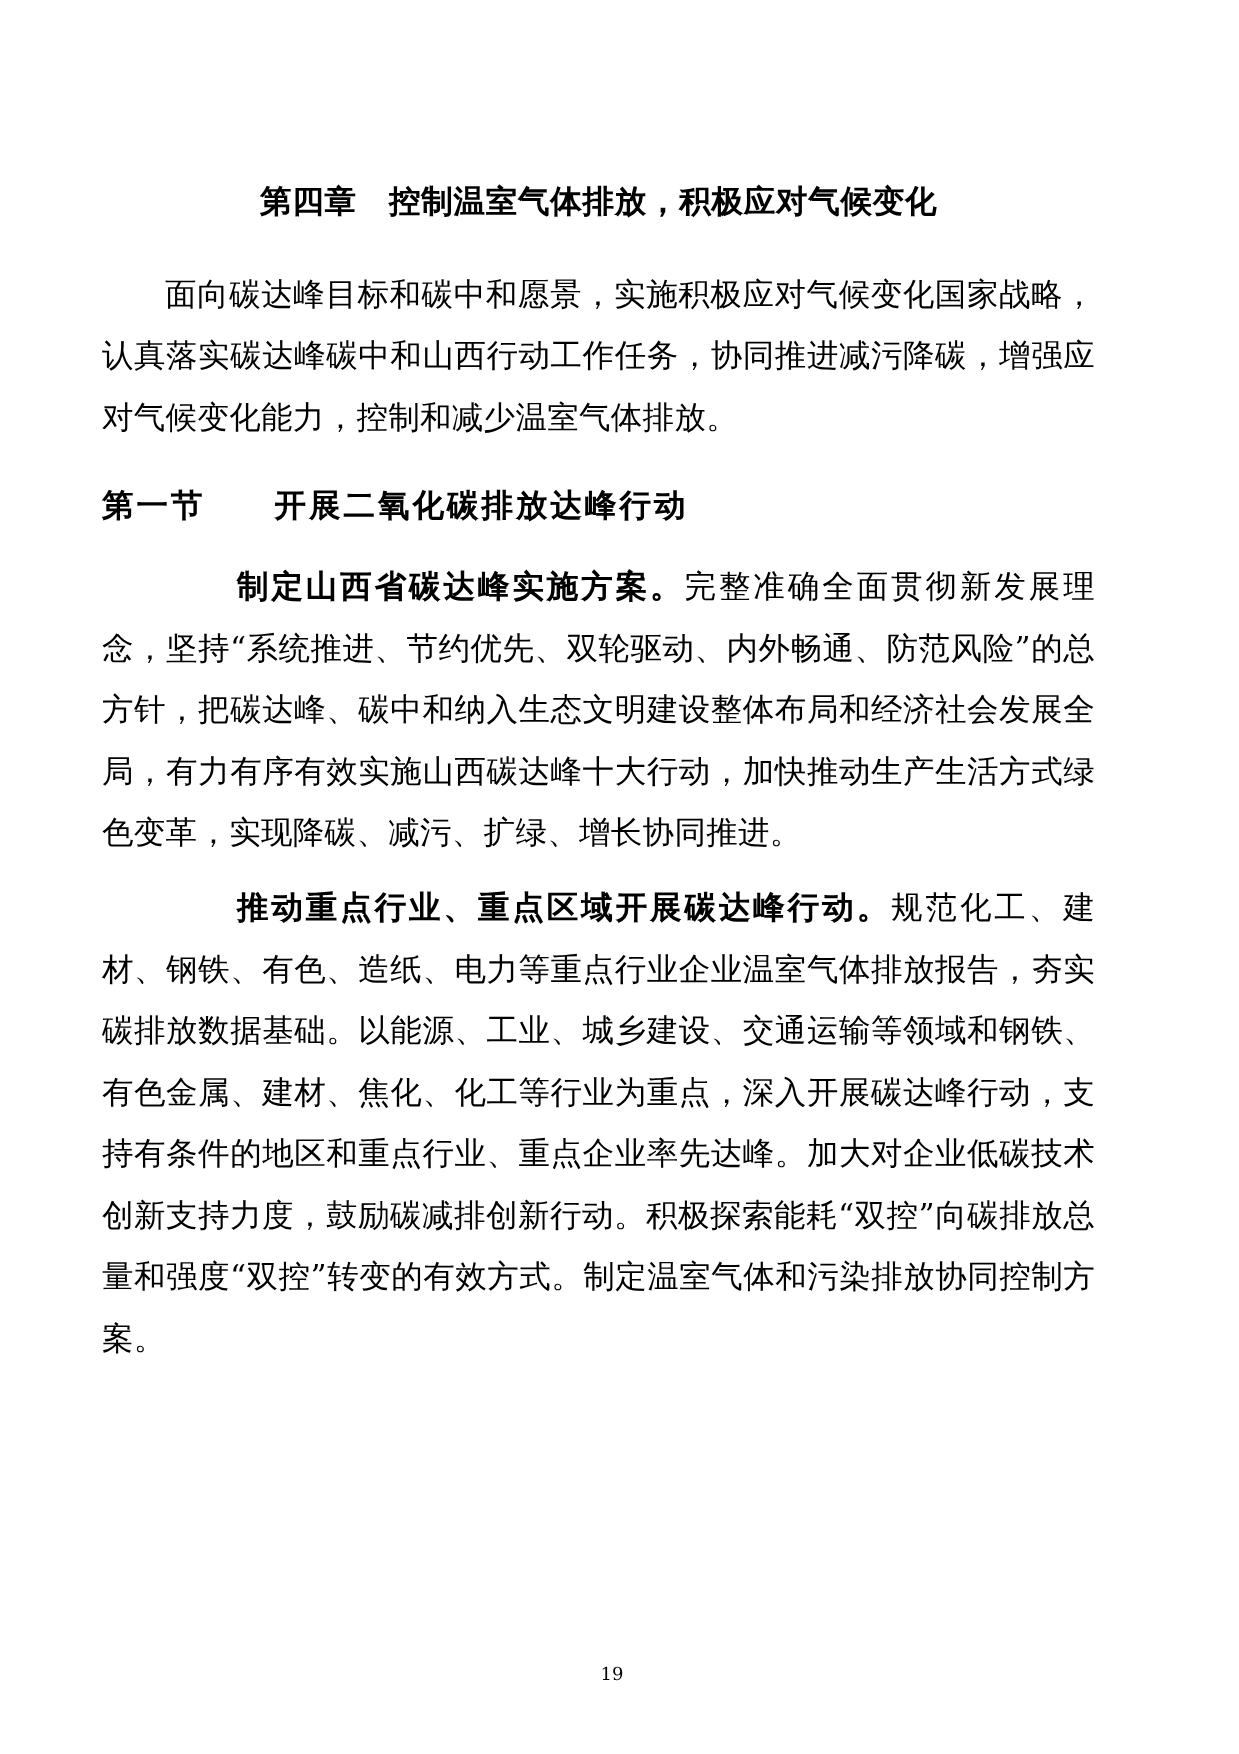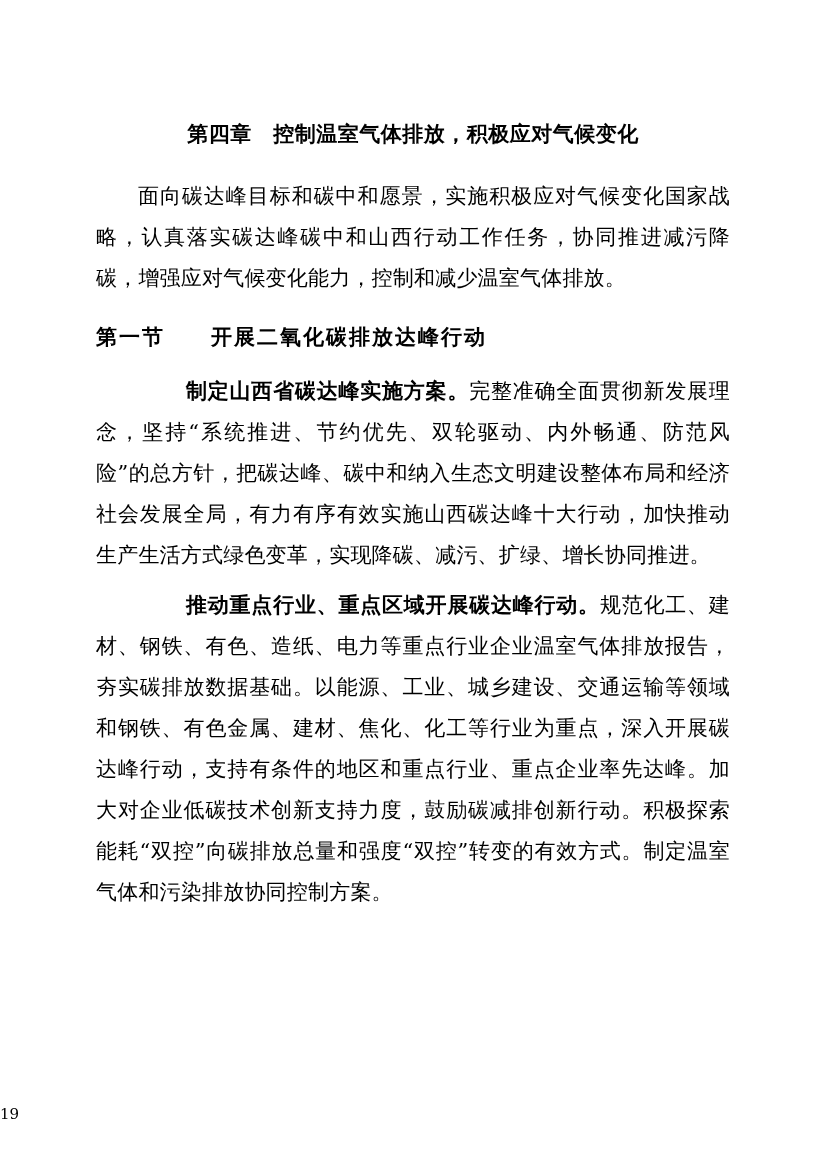--- a/index.html
+++ b/index.html
@@ -14,21 +14,21 @@
     color: #000000;
     position: relative;
     overflow: hidden;
   }
   .page {
     position: absolute;
     top: 0; left: 0;
     width: 826px;
     height: 1169px;
     box-sizing: border-box;
-    padding: 118px 96px 60px 96px;
+    padding: 118px 96px 60px 68px;
   }
   .chapter-title {
     text-align: center;
     font-size: 21px;
     font-weight: bold;
     letter-spacing: 0.5px;
     margin: 0 0 26px 0;
     line-height: 1.5;
   }
   .section-title {
@@ -53,22 +53,22 @@
   }
   .lead {
     font-weight: bold;
     margin-left: 48px;
   }
   .page-number {
     position: absolute;
     bottom: 46px;
     left: 0;
     width: 816px;
-    text-align: left;
-    font-size: 15px;
+    text-align: center;
+    font-size: 12px;
     font-family: "DejaVu Serif", "Liberation Serif", serif;
   }
 </style>
 </head>
 <body>
 
 <div class="page">
 
   <h1 class="chapter-title">第四章　控制温室气体排放，积极应对气候变化</h1>
 

